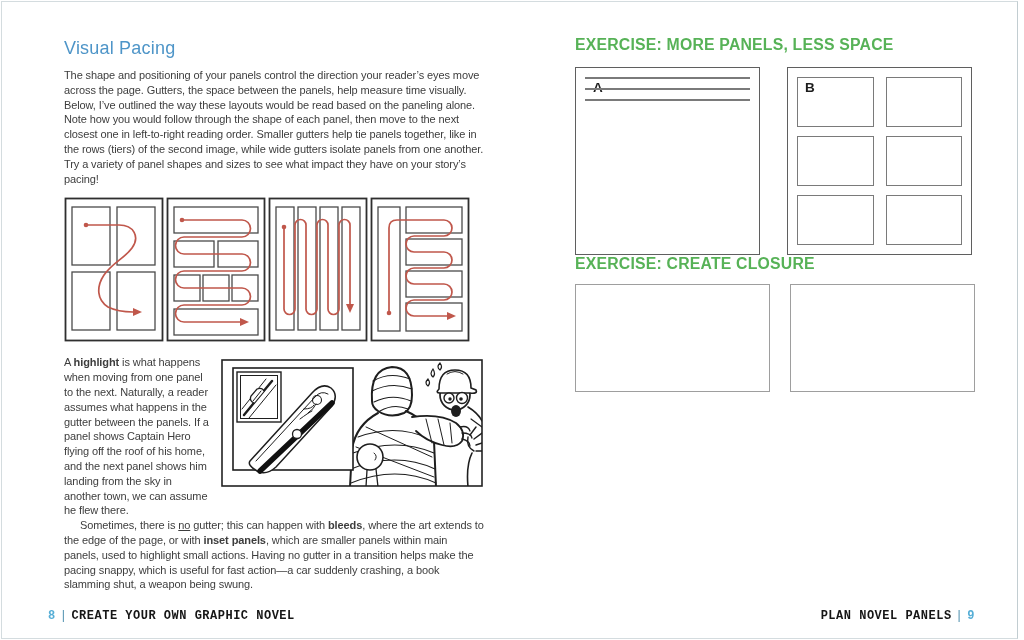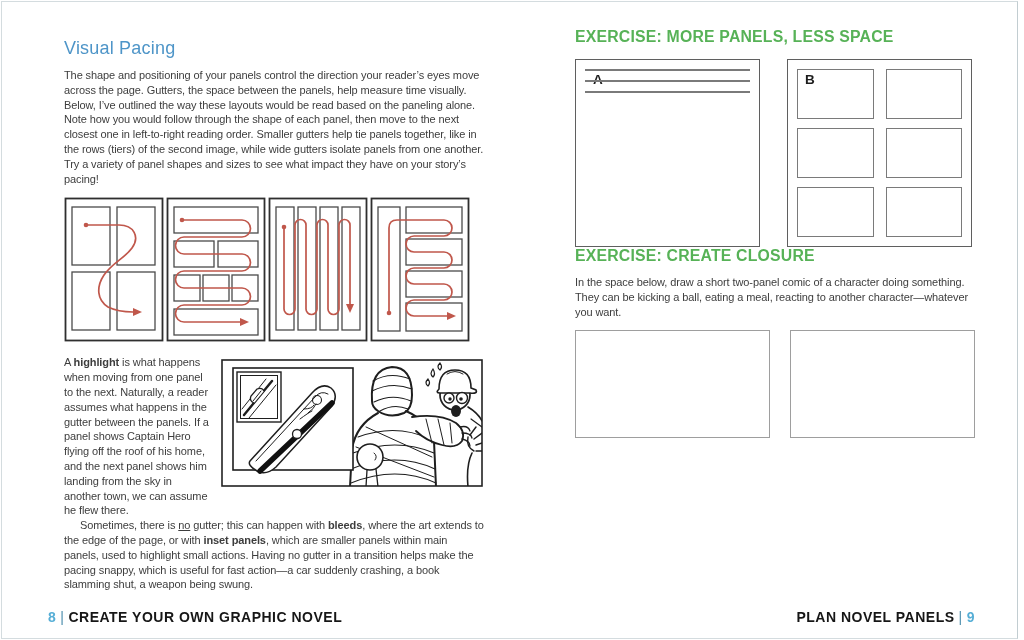--- a/index.html
+++ b/index.html
@@ -20,21 +20,21 @@
     font-size:11px;line-height:14.8px;margin:0;letter-spacing:-.1px;color:#3d3d3d;
   }
   .diagram-row{display:flex;gap:2px;margin:11px 0 13px 0;}
   .diagram-row svg{display:block;}
   .transitions-title{margin-top:13px;}
   .illustration-float{float:right;width:264px;height:132px;margin:2px 0 6px 10px;}
   .para2{margin-top:4px;text-indent:16px;}
   .bold{font-weight:700;}
   .uline{text-decoration:underline;}
   
-  .page-right{position:absolute;left:575px;top:28px;width:400px;}
+  .page-right{position:absolute;left:575px;top:36px;width:400px;}
   h2.ex-title{
     color:#57b257;font-size:15.8px;font-weight:700;margin:0 0 10px 0;letter-spacing:.2px;
   }
   .templates{display:flex;gap:27px;margin-top:13px;}
   .template{
     width:185px;height:188px;border:1.5px solid #5f5f5f;box-sizing:border-box;
     padding:9px;background:#fff;
   }
   .template-a-inner{display:flex;flex-direction:column;gap:9px;height:100%;}
   .template-b-inner{display:grid;grid-template-rows:repeat(3,1fr);grid-template-columns:1fr 1fr;gap:9px 12px;height:100%;}
@@ -44,22 +44,22 @@
   }
   .question{margin-top:17px;}
   .ex2-title{margin-top:16px;}
   .draw-boxes{display:flex;gap:20px;margin-top:11px;}
   .draw-box{height:108px;border:1.5px solid #9e9e9e;box-sizing:border-box;background:#fff;}
   .draw-box.left{width:195px;}
   .draw-box.right{width:185px;}
   .question2{margin-top:21px;width:388px;}
   
   .footer{
-    position:absolute;top:609px;font-size:14px;font-weight:700;letter-spacing:.5px;
-    color:#161616;white-space:nowrap;
+    position:absolute;top:609px;font-size:12px;font-weight:700;letter-spacing:.5px;
+    color:#161616;white-space:nowrap;font-family:Liberation Mono, monospace;
   }
   .footer-left{left:48px;}
   .footer-right{left:575px;width:400px;text-align:right;}
   .page-num{color:#56aed6;}
   .footer-sep{color:#4d8fae;margin:0 4px;font-weight:400;}
 </style>
 </head>
 <body>
 
 <div class="scan-edge"></div>
@@ -237,21 +237,20 @@
         <div class="panel-cell"></div>
         <div class="panel-cell"></div>
         <div class="panel-cell"></div>
         <div class="panel-cell"></div>
       </div>
     </div>
   </div>
 
 
   <h2 class="ex-title ex2-title">EXERCISE: CREATE CLOSURE</h2>
-  <p class="body-text">In the space below, draw a short two-panel comic of a character doing something. They can be kicking a ball, eating a meal, reacting to another character—whatever you want.</p>
 
   <div class="draw-boxes">
     <div class="draw-box left"></div>
     <div class="draw-box right"></div>
   </div>
 
 
 </div>
 
 <div class="footer footer-left">

